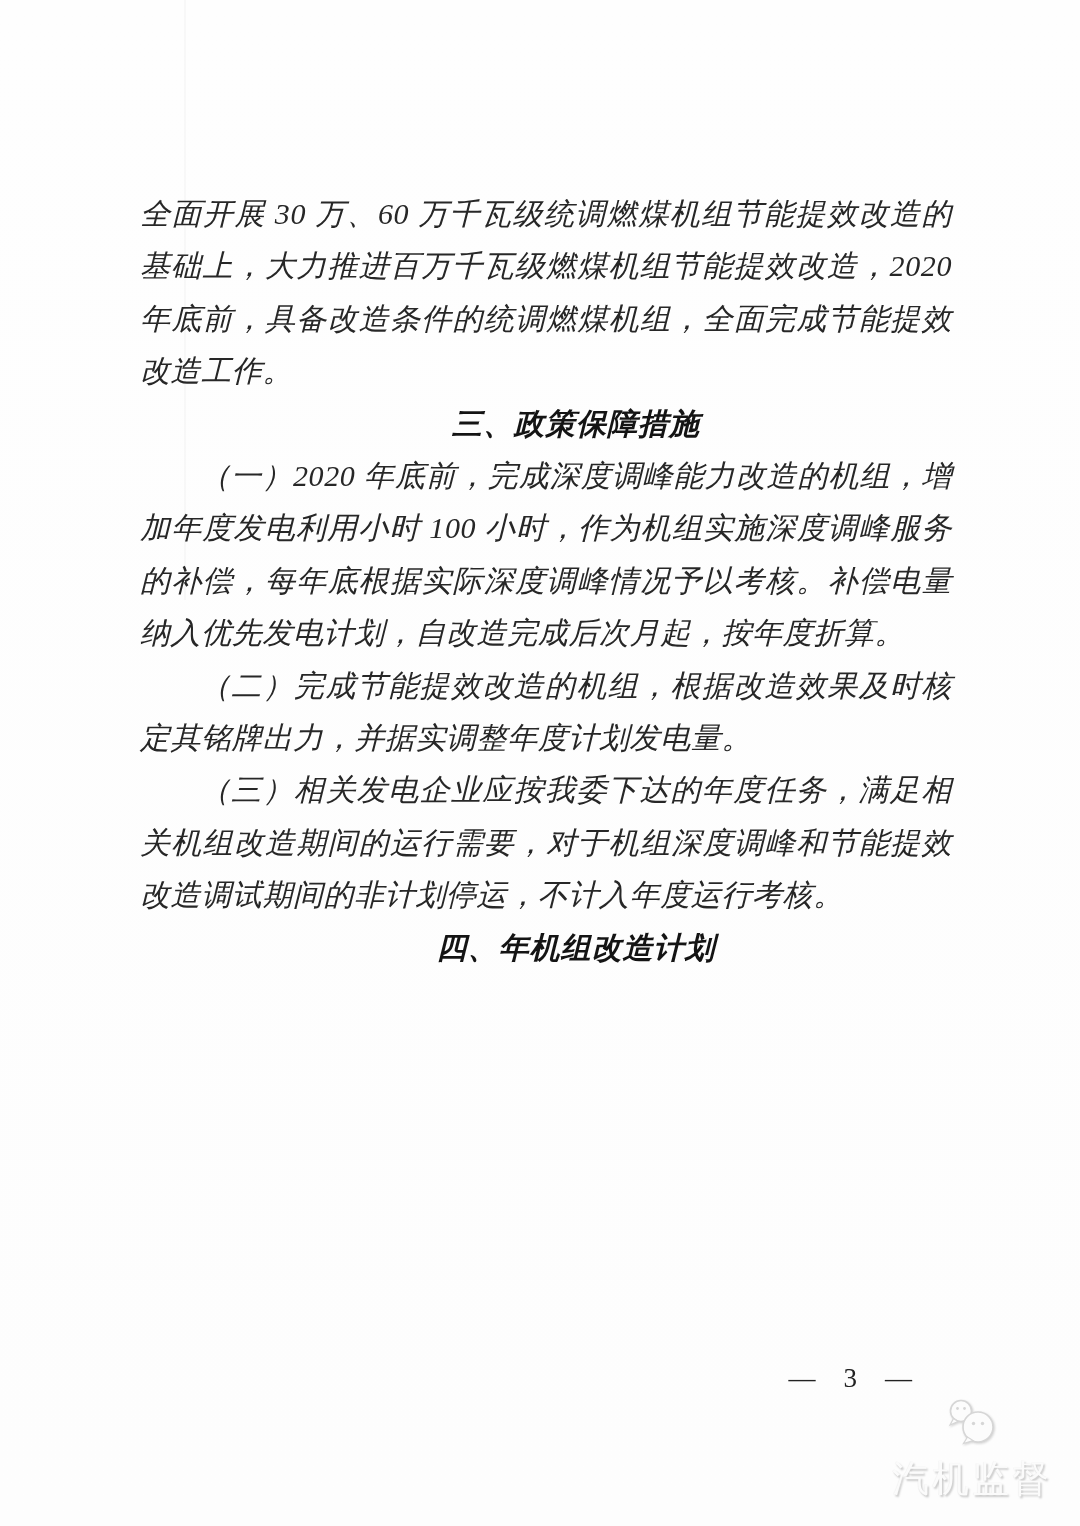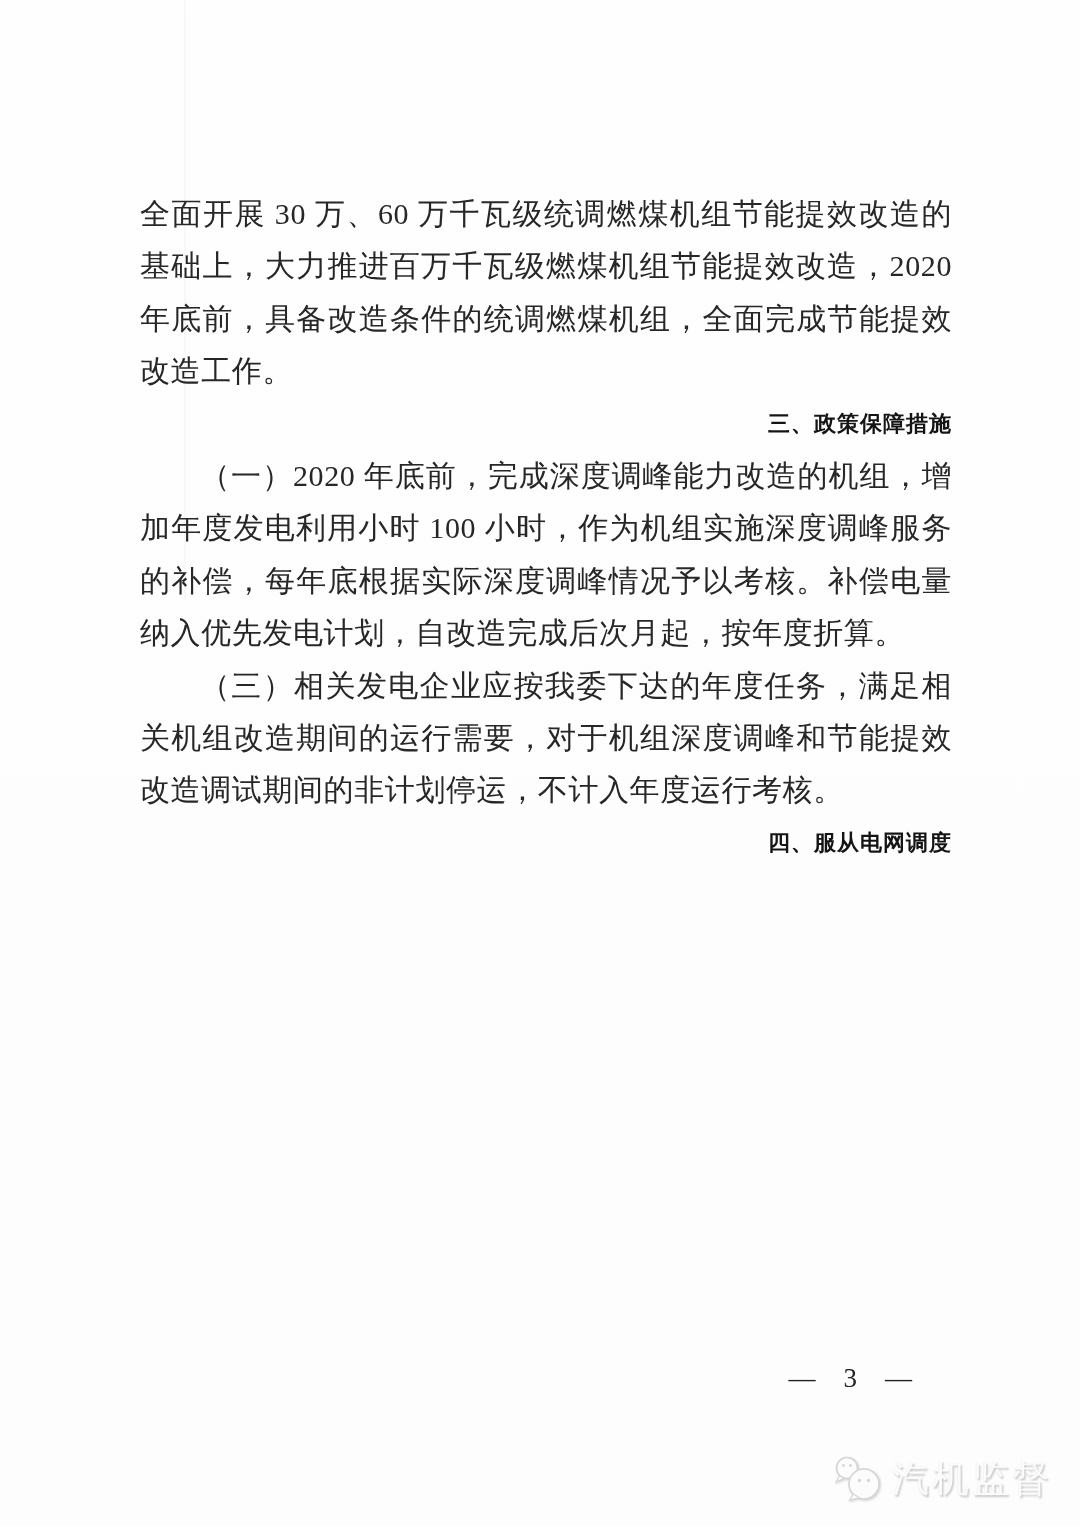--- a/index.html
+++ b/index.html
@@ -30,57 +30,59 @@
   .doc {
     position: absolute;
     left: 140px;
     top: 188px;
     width: 812px;
     color: #272727;
     font-size: 30px;
     line-height: 52.4px;
     text-align: justify;
     letter-spacing: 0.6px;
+    font-style: italic;
   }
   .para {
     margin: 0;
     text-indent: 2em;
   }
   .para.no-indent {
     text-indent: 0;
   }
   .heading {
     margin: 0;
     font-family: "Liberation Sans", sans-serif;
     font-weight: 700;
     color: #141414;
     text-indent: 2em;
-    font-size: 22px;
+    font-size: 30px;
     line-height: 52.4px;
-    text-align: right;
+    text-align: center;
     letter-spacing: 1px;
   }
   .page-number {
     position: absolute;
     top: 1363px;
     right: 168px;
     font-size: 27px;
     color: #222;
     display: flex;
     align-items: center;
     gap: 28px;
     font-family: "Liberation Serif", serif;
   }
   .watermark {
     position: absolute;
     right: 28px;
     bottom: 22px;
     display: flex;
     align-items: center;
     gap: 8px;
+    flex-direction: column;
   }
   .watermark-label {
     font-family: "Liberation Sans", sans-serif;
     font-size: 37px;
     letter-spacing: 3px;
     color: #fbfbfb;
     text-shadow: 1.5px 1.5px 2px #c9c9c9, -0.5px -0.5px 1px #efefef;
     white-space: nowrap;
   }
   .watermark-icon {
@@ -93,22 +95,23 @@
 <body>
 
 <div class="page">
 
   <div class="scan-line"></div>
 
   <div class="doc">
     <p class="para no-indent">全面开展 30 万、60 万千瓦级统调燃煤机组节能提效改造的基础上，大力推进百万千瓦级燃煤机组节能提效改造，2020 年底前，具备改造条件的统调燃煤机组，全面完成节能提效改造工作。</p>
     <h3 class="heading">三、政策保障措施</h3>
     <p class="para">（一）2020 年底前，完成深度调峰能力改造的机组，增加年度发电利用小时 100 小时，作为机组实施深度调峰服务的补偿，每年底根据实际深度调峰情况予以考核。补偿电量纳入优先发电计划，自改造完成后次月起，按年度折算。</p>
+    <p class="para">（二）完成节能提效改造的机组，根据改造效果及时核定其铭牌出力，并据实调整年度计划发电量。</p>
     <p class="para">（三）相关发电企业应按我委下达的年度任务，满足相关机组改造期间的运行需要，对于机组深度调峰和节能提效改造调试期间的非计划停运，不计入年度运行考核。</p>
-    <h3 class="heading">四、服从电网调度</h3>
+    <h3 class="heading">四、年机组改造计划</h3>
   </div>
 
   <div class="page-number">
     <span>—</span>
     <span>3</span>
     <span>—</span>
   </div>
 
   <div class="watermark">
     <svg class="watermark-icon" viewBox="0 0 52 48" xmlns="http://www.w3.org/2000/svg">

